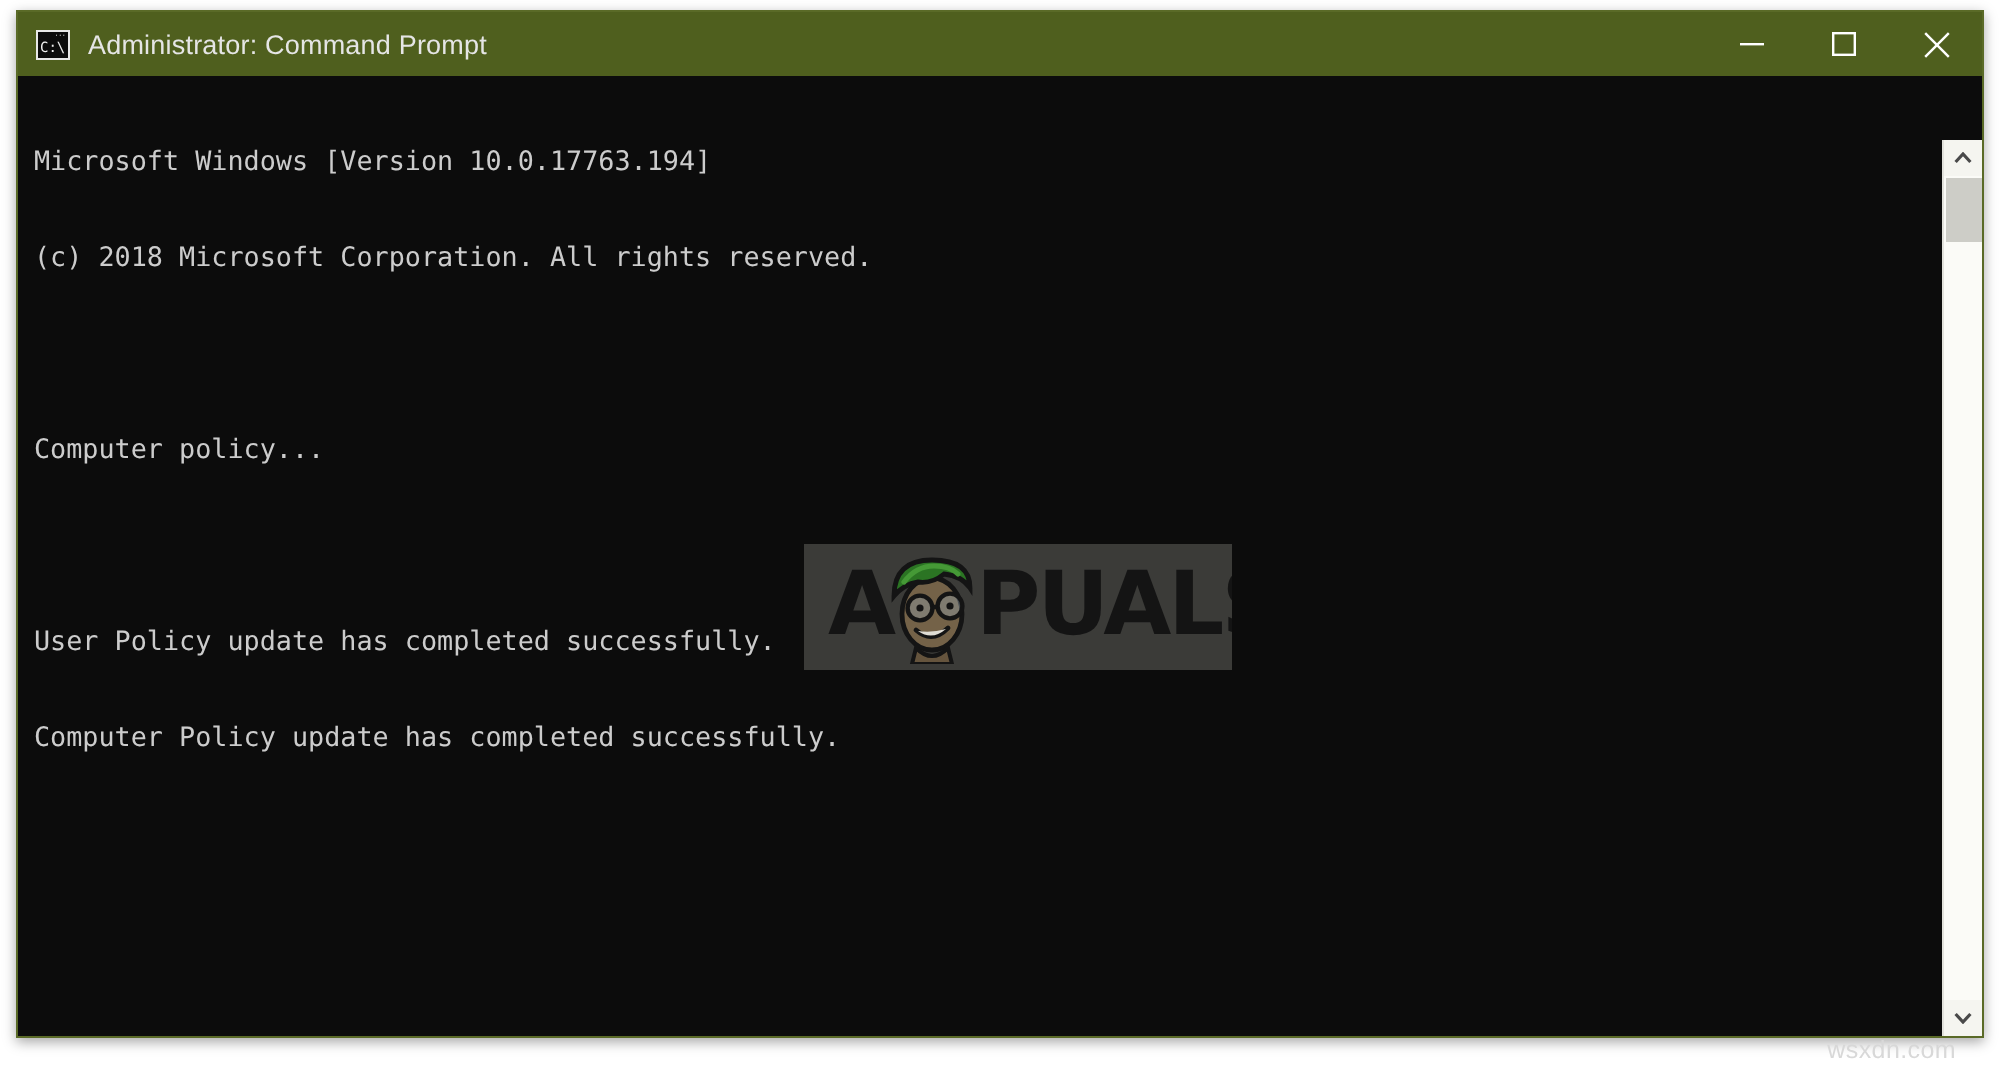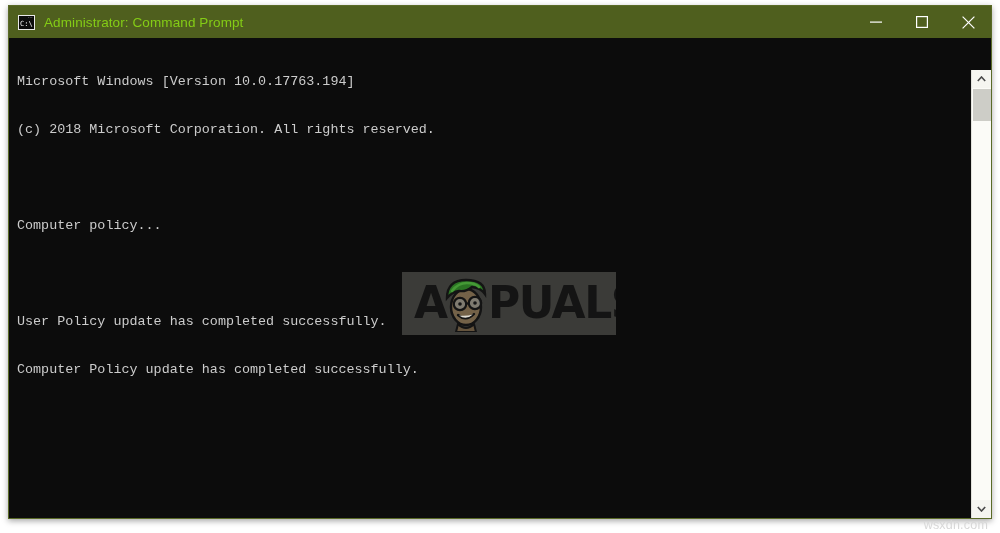--- a/index.html
+++ b/index.html
@@ -73,21 +73,21 @@
     position: absolute;
     left: 1px;
     bottom: 1px;
     color: #f0f0f0;
     font-size: 7px;
     line-height: 7px;
     font-family: "DejaVu Sans Mono", monospace;
     white-space: nowrap;
   }
   #title-text {
-    color: #84cc16;
+    color: #e5e5e5;
     font-size: 13.5px;
     font-family: "Liberation Sans", sans-serif;
     letter-spacing: 0.1px;
     white-space: nowrap;
   }
   #window-controls {
     position: absolute;
     right: 0;
     top: 0;
     height: 32px;
@@ -119,21 +119,21 @@
     left: 8px;
     top: 4px;
     right: 30px;
     color: #cccccc;
     font-family: "DejaVu Sans Mono", "Liberation Mono", monospace;
     font-size: 13.4px;
     line-height: 16px;
     white-space: pre;
     letter-spacing: 0px;
   }
-  .term-line { height: 16px; white-space: pre; font-family: Liberation Mono, monospace; }
+  .term-line { height: 16px; white-space: pre; }
   .term-line.blank { color: transparent; }
 
   
   #scrollbar {
     position: absolute;
     right: 0;
     top: 32px;
     width: 20px;
     bottom: 0;
     background: #f5f5f0;
@@ -204,21 +204,21 @@
     position: absolute;
     left: 36px;
     top: 2px;
     width: 56px;
     height: 58px;
   }
 
   
   #bottom-watermark {
     position: absolute;
-    right: 12px;
+    right: 22px;
     bottom: 1px;
     color: #d8d8d8;
     font-family: "Liberation Sans", sans-serif;
     font-size: 12.5px;
     letter-spacing: 0.2px;
     user-select: none;
   }
 </style>
 </head>
 <body>

